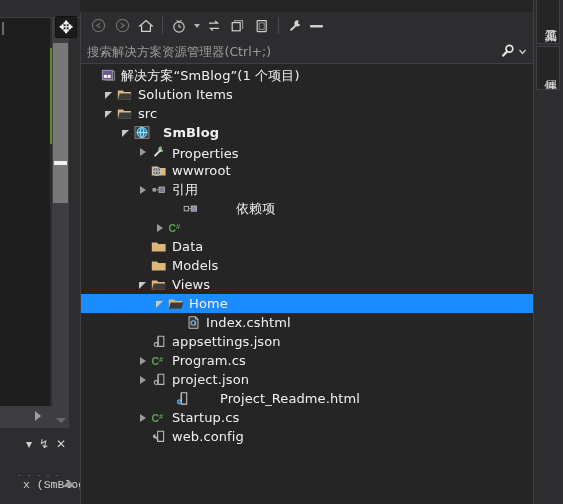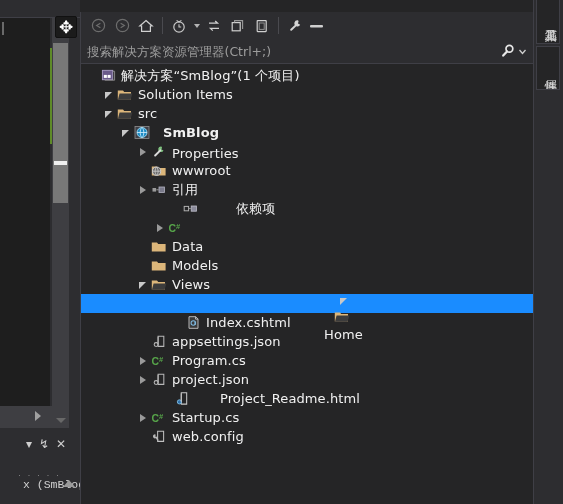--- a/index.html
+++ b/index.html
@@ -142,21 +142,21 @@
   }
 
   .se-tree {
     position: absolute; left: 0; top: 52px; width: 453px; height: 452px;
     overflow: hidden; padding-top: 2px;
   }
   .row {
     position: relative; height: 19px; display: flex; align-items: center;
     white-space: nowrap; cursor: pointer;
   }
-  .row.selected { background: #1a8cff; flex-direction: column; }
+  .row.selected { background: #1a8cff; }
   .row-label {
     font-size: 13px; color: #f1f1f1;
     font-family: "DejaVu Sans", "Liberation Sans", sans-serif;
     letter-spacing: 0.1px;
   }
   .row.bold .row-label { font-weight: bold; margin-left: 8px; }
   .arrow {
     width: 13px; height: 19px; display: flex; align-items: center;
     justify-content: center; flex: 0 0 13px;
   }

